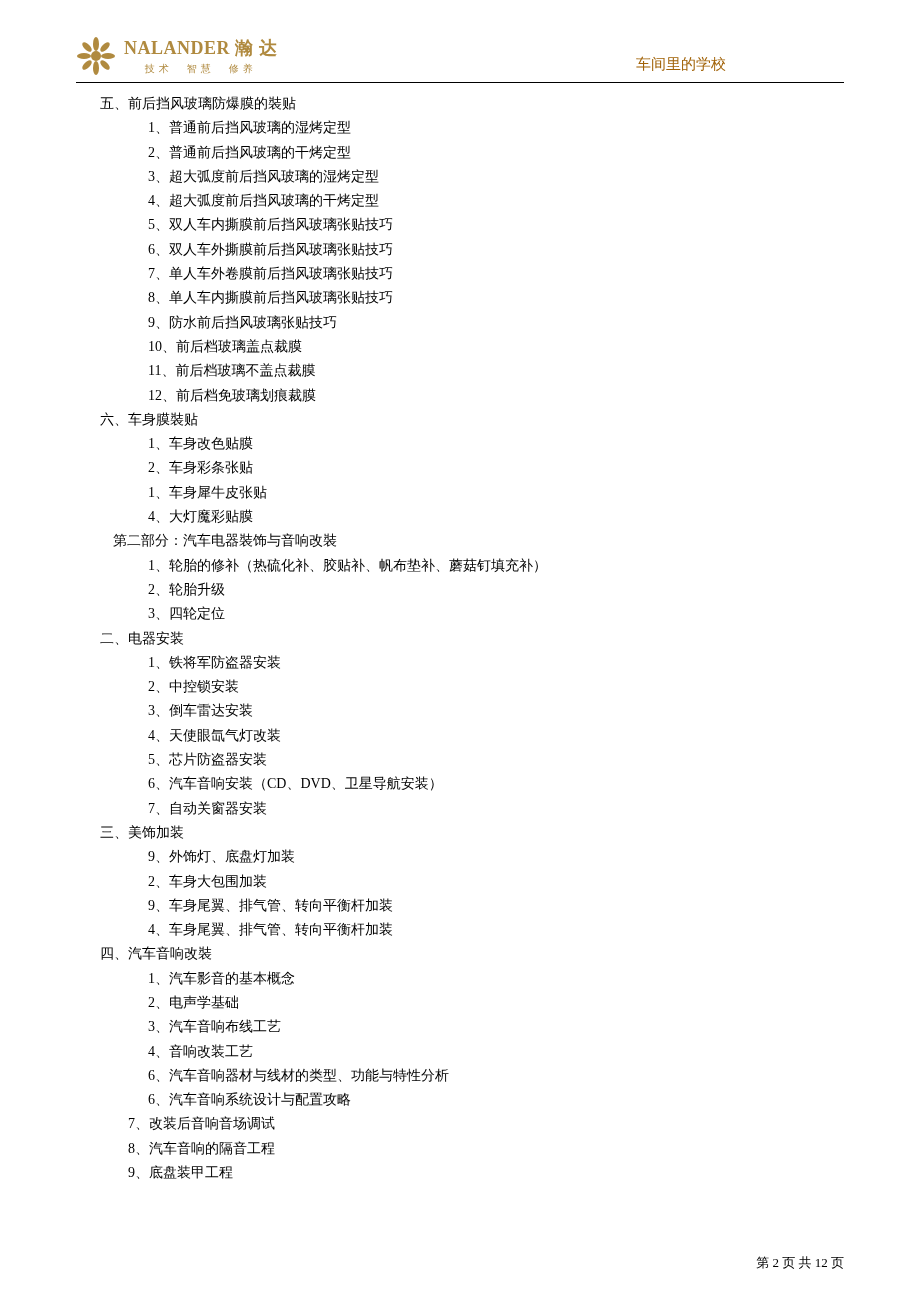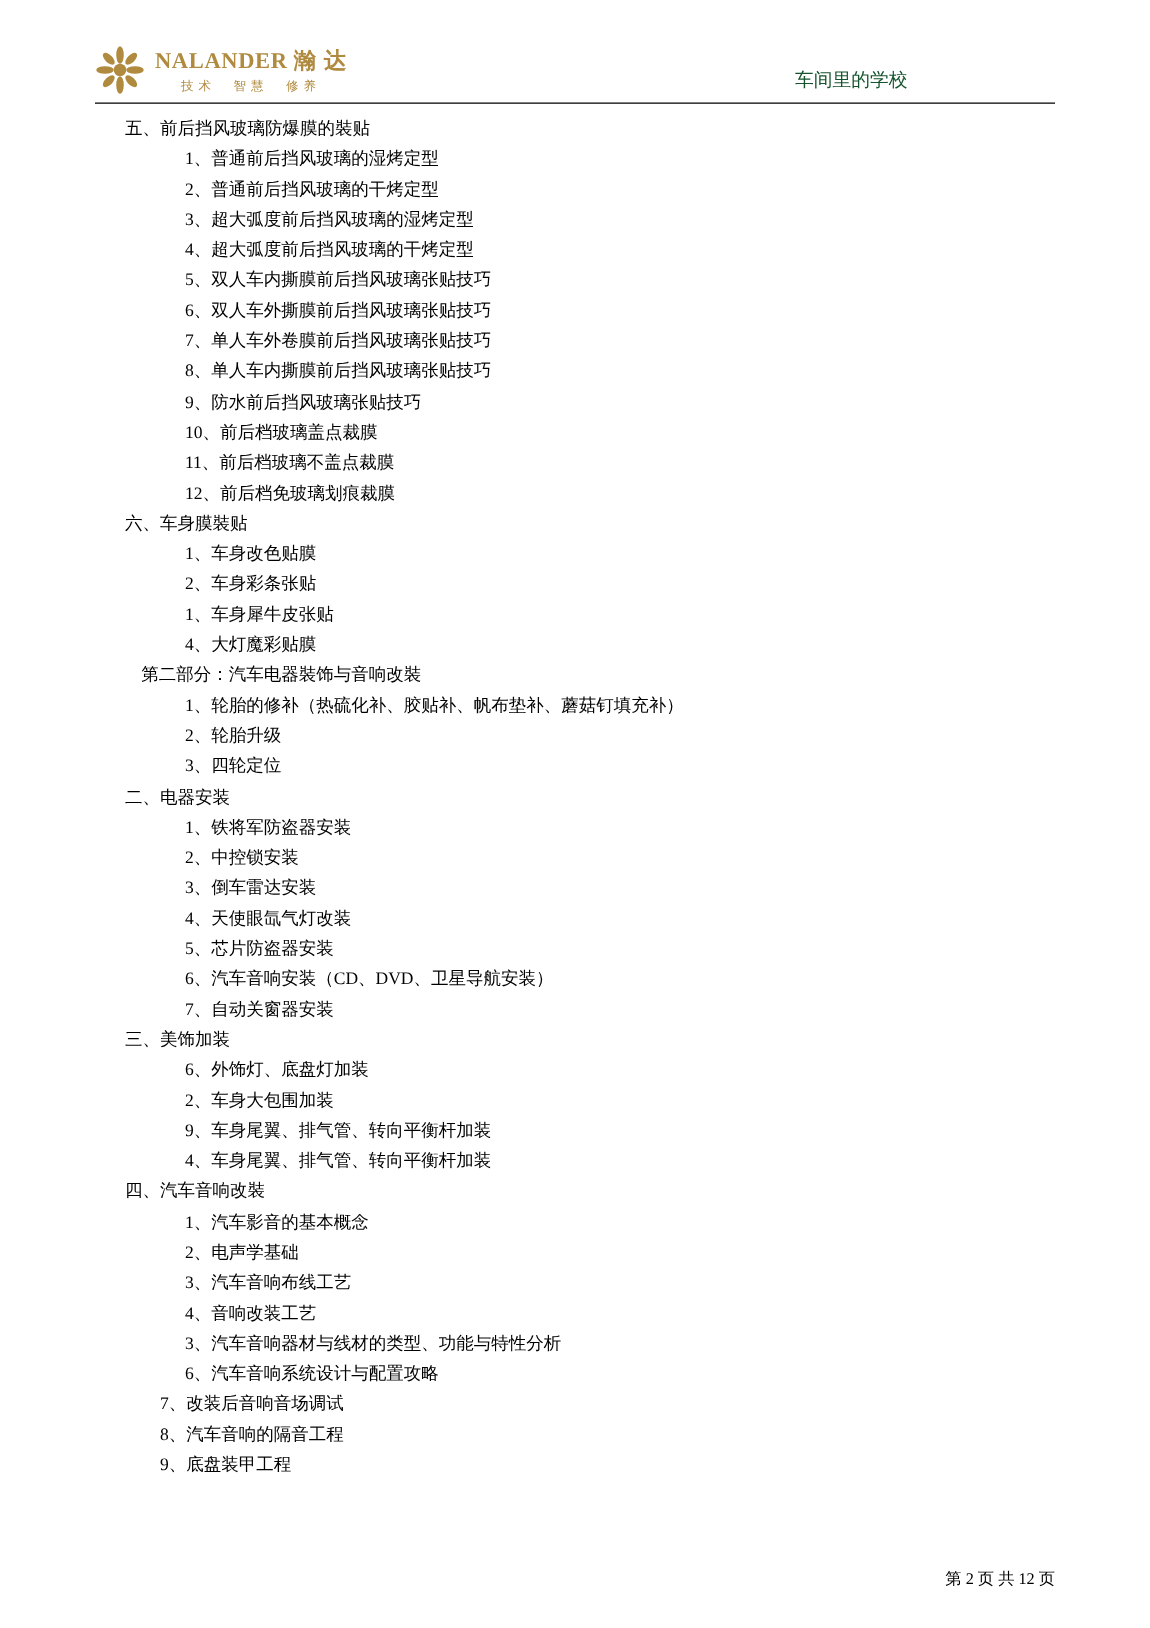--- a/index.html
+++ b/index.html
@@ -47,21 +47,21 @@
     font-size: 10px;
     color: #b08a3f;
     letter-spacing: 4px;
     margin-top: 2px;
     font-family: "SimHei","黑体",sans-serif;
     text-align: center;
   }
   .header-right {
     font-size: 15px;
     font-family: Liberation Serif, serif;
-    color: #14532d;
+    color: #a16207;
     padding-bottom: 2px;
   }
   .header-rule {
     position: absolute;
     top: 82px;
     left: 76px;
     width: 768px;
     border-top: 1px solid #000;
   }
   .content {
@@ -151,31 +151,31 @@
   <div class="lvl-section">二、电器安装</div>
   <div class="lvl-item">1、铁将军防盗器安装</div>
   <div class="lvl-item">2、中控锁安装</div>
   <div class="lvl-item">3、倒车雷达安装</div>
   <div class="lvl-item">4、天使眼氙气灯改装</div>
   <div class="lvl-item">5、芯片防盗器安装</div>
   <div class="lvl-item">6、汽车音响安装（CD、DVD、卫星导航安装）</div>
   <div class="lvl-item">7、自动关窗器安装</div>
 
   <div class="lvl-section">三、美饰加装</div>
-  <div class="lvl-item">6、外饰灯、底盘灯加装</div>
+  <div class="lvl-item">9、外饰灯、底盘灯加装</div>
   <div class="lvl-item">2、车身大包围加装</div>
   <div class="lvl-item">9、车身尾翼、排气管、转向平衡杆加装</div>
   <div class="lvl-item">4、车身尾翼、排气管、转向平衡杆加装</div>
 
   <div class="lvl-section">四、汽车音响改裝</div>
   <div class="lvl-item">1、汽车影音的基本概念</div>
   <div class="lvl-item">2、电声学基础</div>
   <div class="lvl-item">3、汽车音响布线工艺</div>
   <div class="lvl-item">4、音响改装工艺</div>
-  <div class="lvl-item">3、汽车音响器材与线材的类型、功能与特性分析</div>
+  <div class="lvl-item">6、汽车音响器材与线材的类型、功能与特性分析</div>
   <div class="lvl-item">6、汽车音响系统设计与配置攻略</div>
   <div class="lvl-item2">7、改装后音响音场调试</div>
   <div class="lvl-item2">8、汽车音响的隔音工程</div>
   <div class="lvl-item2">9、底盘装甲工程</div>
 
 </div>
 
 <div class="footer">第 2 页 共 12 页</div>
 
 </body></html>

